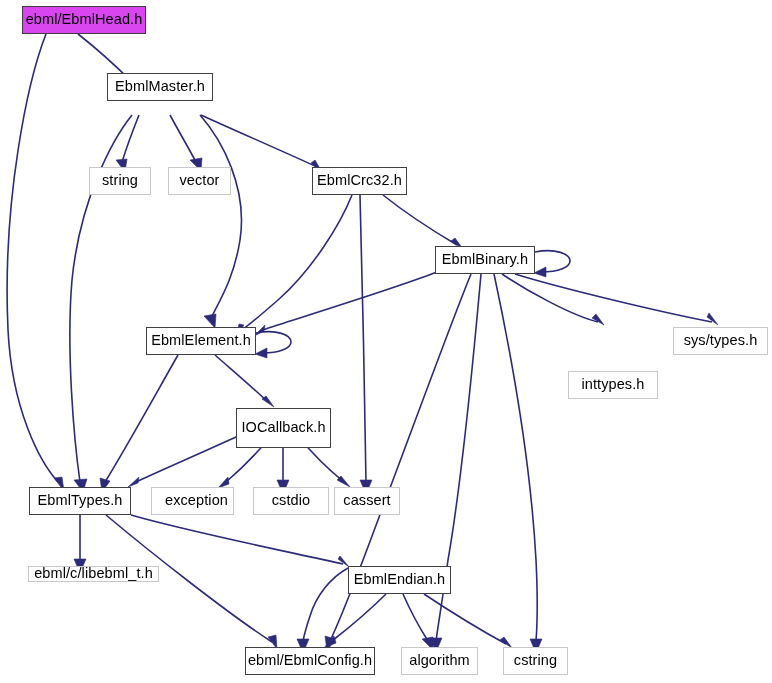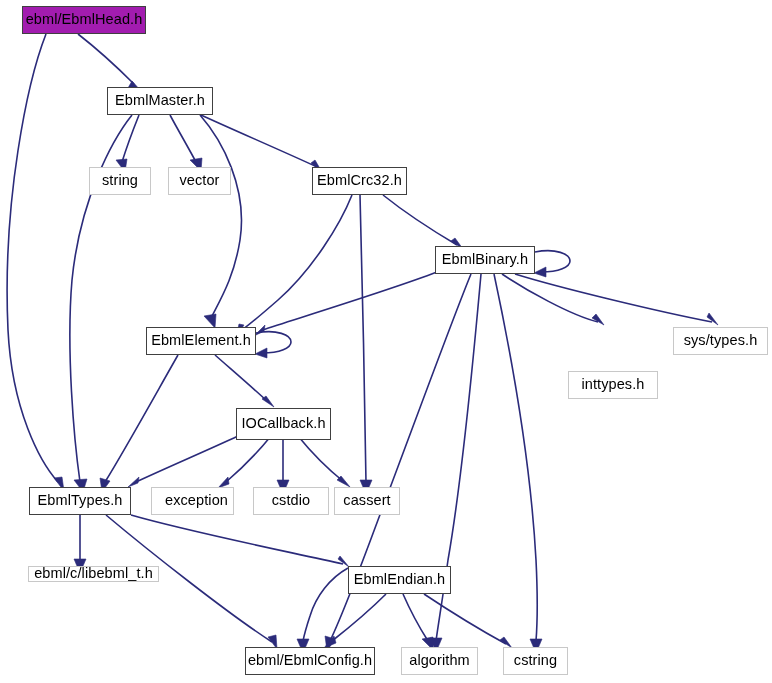--- a/index.html
+++ b/index.html
@@ -43,21 +43,21 @@
     font-size: 14.5px;
     color: #000000;
     white-space: nowrap;
     letter-spacing: 0.1px;
   }
   .node-box.internal {
     border: 1.6px solid #404040;
   }
   .node-box.root {
     border: 1.6px solid #404040;
-    background: #a21caf;
+    background: #d946ef;
   }
   .node-label {
     line-height: 1;
     padding-bottom: 1px;
   }
 </style>
 </head>
 <body>
 
 <div id="graph-root">
@@ -186,21 +186,21 @@
         <g>
           <path class="edge-path" d="M 348,568 C 330,578 316,596 310,616 C 306,628 304,636 303,641"></path>
           <polygon class="edge-head" points="297,639 303,653 309,639"></polygon>
         </g>
       </g>
   </svg>
   <div id="node-layer">
       <div class="node-box root" style="left: 22px; top: 6px; width: 124px; height: 28px;">
         <span class="node-label">ebml/EbmlHead.h</span>
       </div>
-      <div class="node-box internal" style="left: 107px; top: 87px; width: 106px; height: 28px;">
+      <div class="node-box internal" style="left: 107px; top: 73px; width: 106px; height: 28px;">
         <span class="node-label">EbmlMaster.h</span>
       </div>
       <div class="node-box leaf" style="left: 89px; top: 167px; width: 62px; height: 28px;">
         <span class="node-label">string</span>
       </div>
       <div class="node-box leaf" style="left: 168px; top: 167px; width: 63px; height: 28px;">
         <span class="node-label">vector</span>
       </div>
       <div class="node-box internal" style="left: 312px; top: 167px; width: 95px; height: 28px;">
         <span class="node-label">EbmlCrc32.h</span>
@@ -210,21 +210,21 @@
       </div>
       <div class="node-box leaf" style="left: 568px; top: 327px; width: 90px; height: 28px; margin-top: 44px;">
         <span class="node-label">inttypes.h</span>
       </div>
       <div class="node-box leaf" style="left: 673px; top: 327px; width: 95px; height: 28px;">
         <span class="node-label">sys/types.h</span>
       </div>
       <div class="node-box internal" style="left: 146px; top: 327px; width: 110px; height: 28px;">
         <span class="node-label">EbmlElement.h</span>
       </div>
-      <div class="node-box internal" style="left: 236px; top: 408px; width: 95px; height: 32px;">
+      <div class="node-box internal" style="left: 236px; top: 408px; width: 95px; height: 40px;">
         <span class="node-label">IOCallback.h</span>
       </div>
       <div class="node-box internal" style="left: 29px; top: 487px; width: 102px; height: 28px;">
         <span class="node-label">EbmlTypes.h</span>
       </div>
       <div class="node-box leaf" style="left: 151px; top: 487px; width: 83px; height: 28px; padding-left: 8px;">
         <span class="node-label">exception</span>
       </div>
       <div class="node-box leaf" style="left: 253px; top: 487px; width: 76px; height: 28px;">
         <span class="node-label">cstdio</span>

